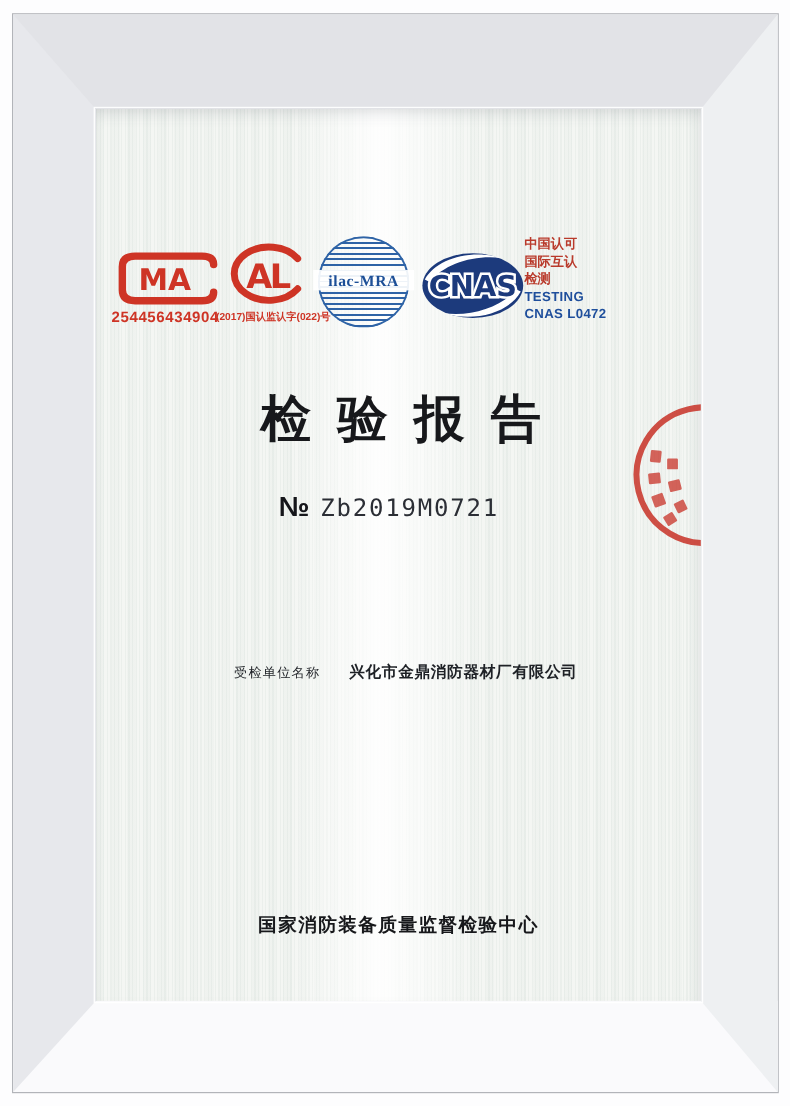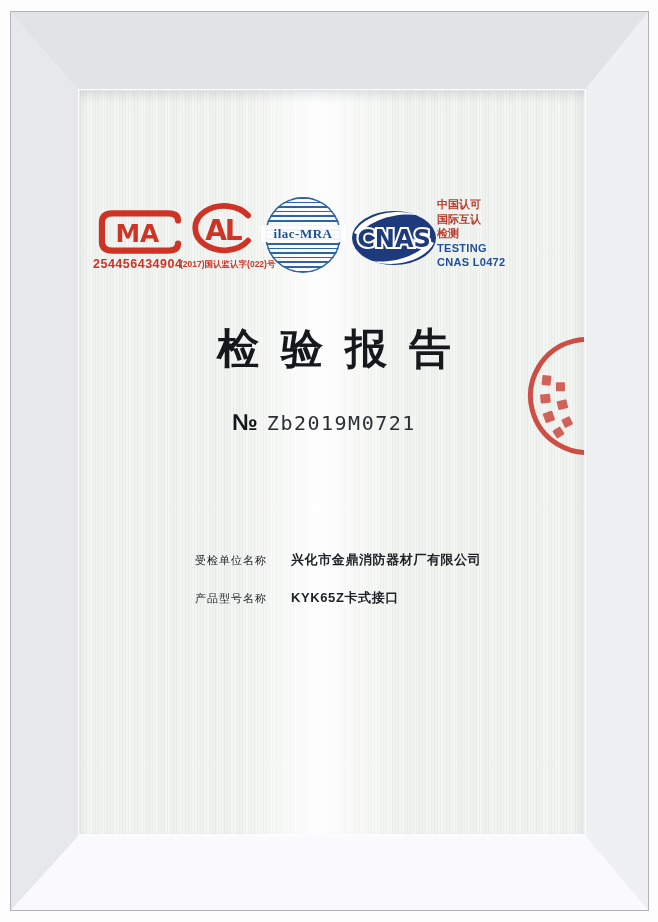--- a/index.html
+++ b/index.html
@@ -148,21 +148,18 @@
       <i></i>
       <i></i>
       <i></i>
     </div>
 
     <div class="fields">
       <div class="field-row">
         <span class="field-label">受检单位名称</span>
         <span class="field-value">兴化市金鼎消防器材厂有限公司</span>
       </div>
-      <div class="field-row">
-        <span class="field-label">产品型号名称</span>
-        <span class="field-value">KYK65Z卡式接口</span>
-      </div>
     </div>
 
+    <div class="issuer">国家消防装备质量监督检验中心</div>
 
   </div>
 </div>
 
 </body></html>

